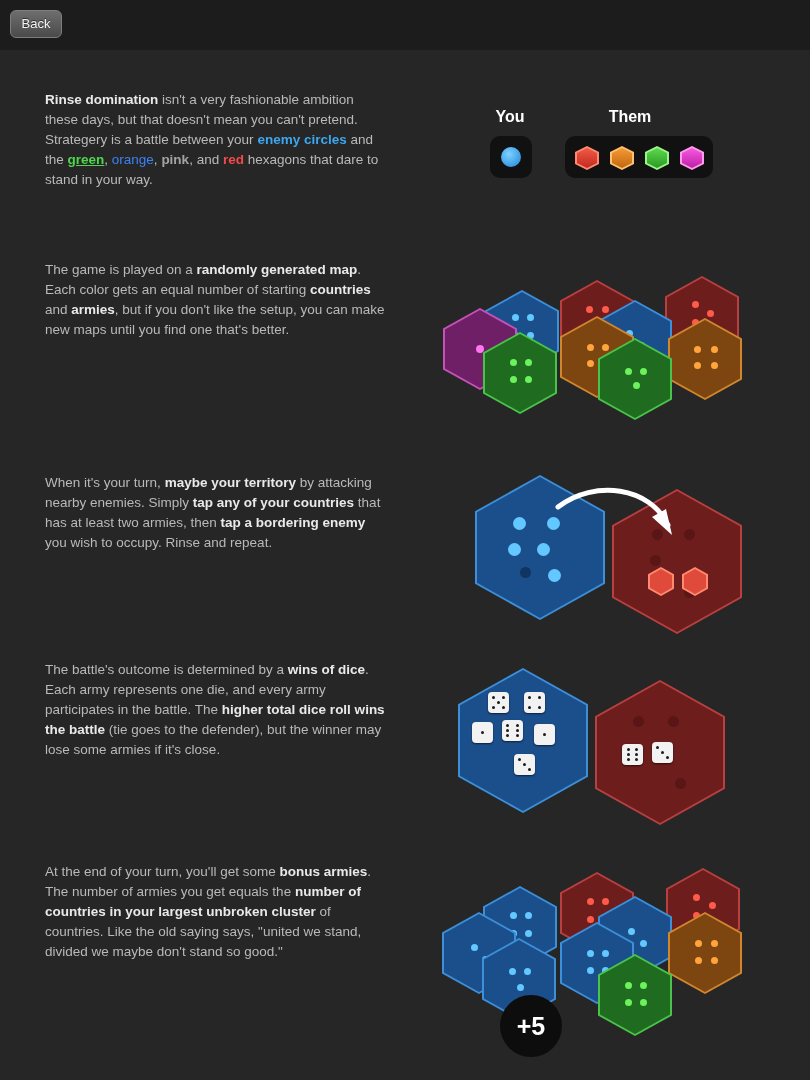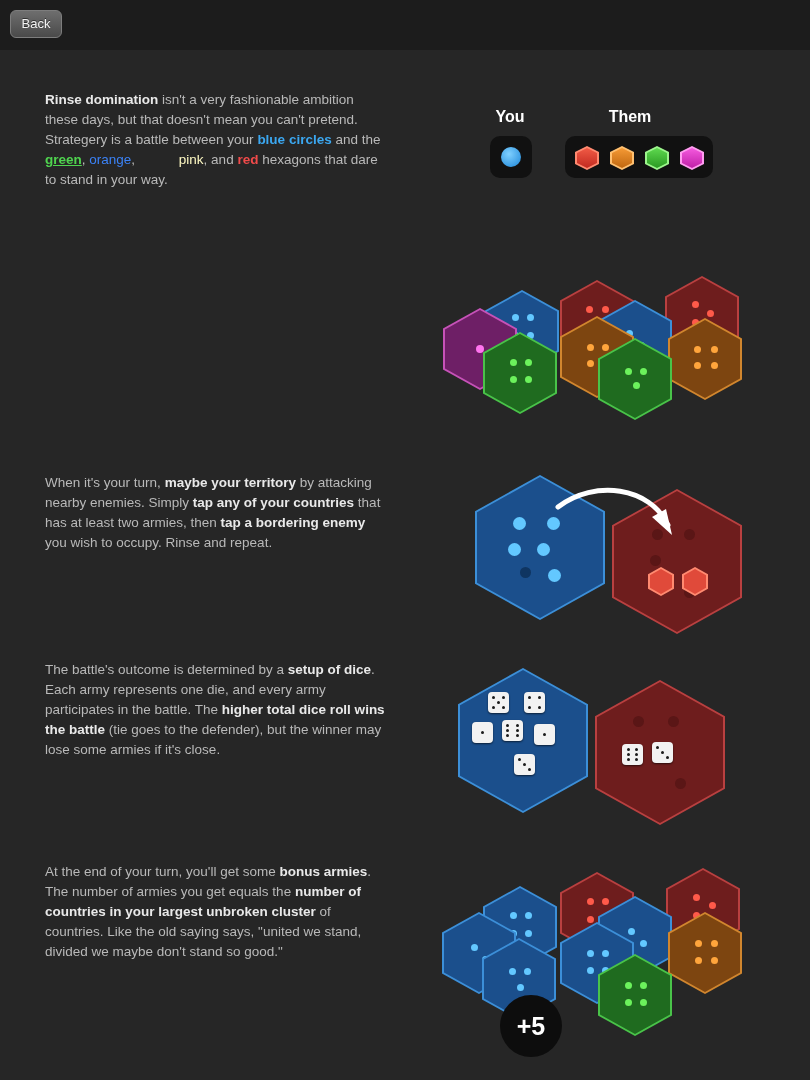--- a/index.html
+++ b/index.html
@@ -63,21 +63,21 @@
     left: 45px; top: 0;
     width: 340px;
     color: #b9b9b9;
     font-size: 13.5px;
     line-height: 20px;
   }
   .text-col b { color: #e9e9e9; font-weight: bold; }
   .c-blue   { color: #3ba7f0; font-weight: bold; }
   .c-green  { color: #4fd44f; font-weight: bold; text-decoration: underline; }
   .c-orange { color: #3b82f6; font-weight: normal; }
-  .c-pink   { color: #fef9c3; font-weight: normal; margin-left: 40px; }
+  .c-pink   { color: #a3a3a3; font-weight: bold; }
   .c-red    { color: #f04a4a; font-weight: bold; }
 
   .art-col {
     position: absolute;
     left: 420px; top: 0;
     width: 390px; height: 100%;
   }
 
   
   .legend-label {
@@ -139,21 +139,21 @@
 <body>
 
 <div id="header">
   <div id="back-button">Back</div>
 </div>
 
 <div id="content">
 
   <div class="section" style="top:40px; height:150px;">
     <div class="text-col">
-      <b>Rinse domination</b> isn't a very fashionable ambition these days, but that doesn't mean you can't pretend. Strategery is a battle between your <span class="c-blue">blue circles</span> and the <span class="c-green">green</span>, <span class="c-orange">orange</span>, <span class="c-pink">pink</span>, and <span class="c-red">red</span> hexagons that dare to stand in your way.
+      <b>Rinse domination</b> isn't a very fashionable ambition these days, but that doesn't mean you can't pretend. Strategery is a battle between your <span class="c-blue">enemy circles</span> and the <span class="c-green">green</span>, <span class="c-orange">orange</span>, <span class="c-pink">pink</span>, and <span class="c-red">red</span> hexagons that dare to stand in your way.
     </div>
 
     <div class="art-col">
       <div class="legend-label" style="left:50px; top:18px; width:80px;">You</div>
       <div class="legend-label" style="left:155px; top:18px; width:110px;">Them</div>
 
       <div class="legend-pill" style="left:70px; top:46px; width:42px; height:42px;">
         <div class="dot" style="left:11px; top:11px; width:20px; height:20px; background:radial-gradient(circle at 40% 35%, #7fd0ff, #1c86d8);"></div>
       </div>
 
@@ -172,20 +172,23 @@
         </div>
         <div class="hexwrap" style="left:115px; top:10px; width:24px; height:24px;">
           <div class="hexborder" style="background:#ff9cf0;"></div>
           <div class="hexfill" style="background:linear-gradient(#f45ade,#c01fa8);"></div>
         </div>
       </div>
     </div>
   </div>
 
   <div class="section" style="top:210px; height:190px;">
+    <div class="text-col">
+      The game is played on a <b>randomly generated map</b>. Each color gets an equal number of starting <b>countries</b> and <b>armies</b>, but if you don't like the setup, you can make new maps until you find one that's better.
+    </div>
 
     <div class="art-col">
 
       <div class="hexwrap" style="left:140px; top:20px; width:74px; height:82px;">
         <div class="hexborder" style="background:#b94040;"></div>
         <div class="hexfill" style="background:#6e1d1d;"></div>
         <div class="pip" style="left:26px; top:26px; width:7px; height:7px; background:#ff5a4a;"></div>
         <div class="pip" style="left:42px; top:26px; width:7px; height:7px; background:#ff5a4a;"></div>
         <div class="pip" style="left:26px; top:44px; width:7px; height:7px; background:#ff5a4a;"></div>
         <div class="pip" style="left:42px; top:44px; width:7px; height:7px; background:#ff5a4a;"></div>
@@ -291,21 +294,21 @@
 
       <svg class="arrow-svg" style="left:130px; top:18px;" width="140" height="80" viewBox="0 0 140 80">
         <path d="M8 34 C 45 6, 100 14, 118 52" stroke="#ffffff" stroke-width="5" fill="none" stroke-linecap="round"></path>
         <path d="M102 44 L122 62 L116 36 Z" fill="#ffffff"></path>
       </svg>
     </div>
   </div>
 
   <div class="section" style="top:600px; height:185px;">
     <div class="text-col" style="top:10px;">
-      The battle's outcome is determined by a <b>setup of dice</b>. Each army represents one die, and every army participates in the battle. The <b>higher total dice roll wins the battle</b> (tie goes to the defender), but the winner may lose some armies if it's close.
+      The battle's outcome is determined by a <b>wins of dice</b>. Each army represents one die, and every army participates in the battle. The <b>higher total dice roll wins the battle</b> (tie goes to the defender), but the winner may lose some armies if it's close.
     </div>
 
     <div class="art-col">
 
       <div class="hexwrap" style="left:38px; top:18px; width:130px; height:145px;">
         <div class="hexborder" style="background:#3c8fd8;"></div>
         <div class="hexfill" style="background:#1b4f8c;"></div>
       </div>
 
       <div class="die" style="left:68px; top:42px;">

